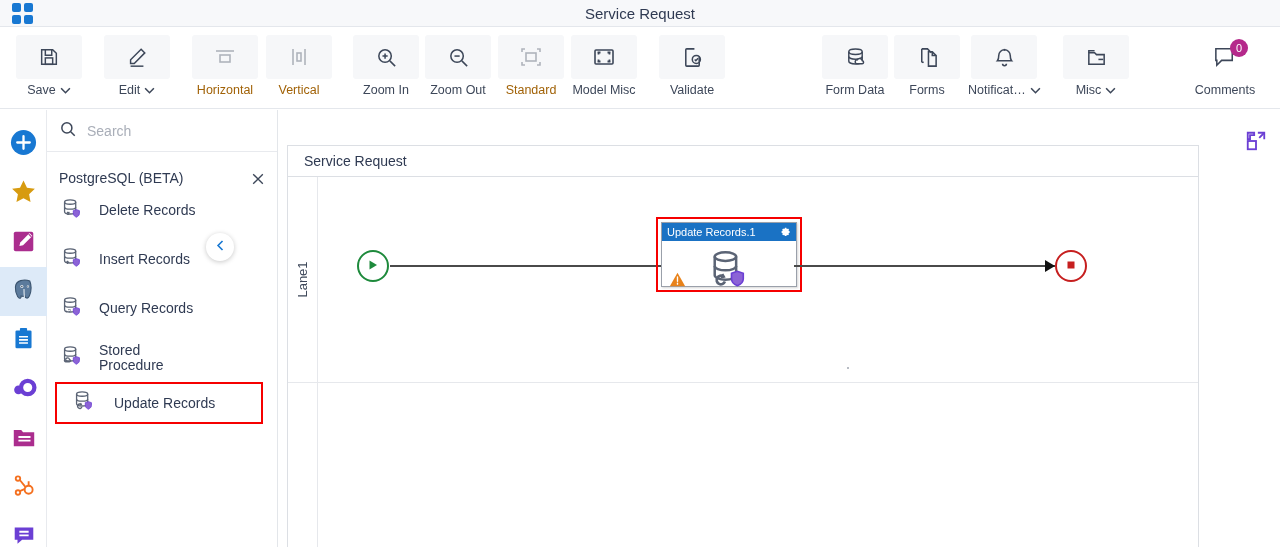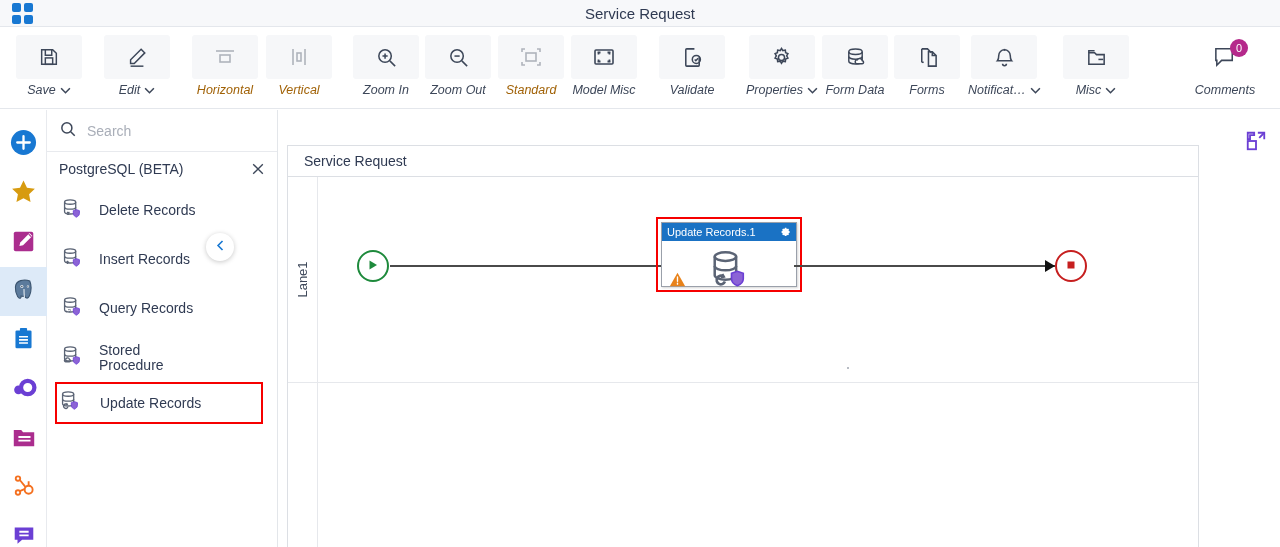--- a/index.html
+++ b/index.html
@@ -47,21 +47,21 @@
     width: 66px; height: 44px;
     background: #f6f7f9;
     border-radius: 3px;
     display: flex; align-items: center; justify-content: center;
   }
   .tb-item.plain .tb-iconbox { background: transparent; }
   .tb-label {
     margin-top: 4px;
     font-size: 12.5px; color: #3d4759;
     white-space: nowrap;
-    display: flex; align-items: center; gap: 4px; font-style: italic;
+    display: flex; align-items: center; gap: 4px;
   }
   .tb-item.disabled .tb-label { color: #a16207; }
   .tb-item.disabled .tb-iconbox svg { opacity: .38; }
   .chev { display: inline-block; }
   .chev svg { display: block; }
 
   
   .rail {
     position: absolute; top: 110px; left: 0;
     width: 47px; height: 437px;
@@ -97,36 +97,36 @@
   }
   .lib-search input {
     border: 0; outline: 0; flex: 1;
     font-size: 14px; color: #2f3a52;
     font-family: "Liberation Sans", sans-serif;
     background: transparent;
   }
   .lib-search input::placeholder { color: #a9aeb8; }
   .lib-group {
     height: 34px;
-    display: flex; align-items: center;
+    display: flex; align-items: flex-end;
     padding: 0 12px;
     font-size: 14px; color: #2f3a52;
   }
   .lib-group span:first-child { flex: 1; }
   .lib-close { cursor: pointer; line-height: 0; }
   .lib-item {
     height: 49px;
     display: flex; align-items: center;
     padding-left: 12px; gap: 14px;
     cursor: pointer;
   }
   .lib-item-label { font-size: 14px; color: #2f3a52; line-height: 17px; }
   .lib-item.highlight {
     margin: 0 14px 12px 8px;
-    padding-left: 0;
+    padding-left: 14px;
     border: 2px solid #f60000;
     height: 42px;
     gap: 17px;
   }
   .collapse-btn {
     position: absolute; left: 206px; top: 233px;
     width: 28px; height: 28px; border-radius: 50%;
     background: #ffffff;
     box-shadow: 0 1px 5px rgba(0,0,0,.22);
     display: flex; align-items: center; justify-content: center;
@@ -378,36 +378,20 @@
         <path d="M14 3H6a1 1 0 00-1 1v16a1 1 0 001 1h12a1 1 0 001-1v-9"></path>
         <circle cx="16" cy="14" r="4.2"></circle>
           <path d="M14.3 14l1.2 1.3 2.3-2.6"></path>
       </svg>
     </div>
     <div class="tb-label">
         <span>Validate</span>
       </div>
   </div>
 
-  <div class="tb-item" style="left:746px;">
-    <div class="tb-iconbox">
-      <svg width="23" height="23" viewBox="0 0 24 24" fill="none" stroke="#3d4759" stroke-width="1.6">
-        <circle cx="12" cy="12" r="3.2"></circle>
-        <path d="M12 2.6l1.4 2.2 2.6-.5.3 2.6 2.4 1.1-1.3 2.3 1.3 2.3-2.4 1.1-.3 2.6-2.6-.5L12 18l-1.4-2.2-2.6.5-.3-2.6-2.4-1.1 1.3-2.3L5.3 8l2.4-1.1.3-2.6 2.6.5z"></path>
-      </svg>
-    </div>
-    <div class="tb-label">
-        <span>Properties</span>
-      <span class="chev">
-          <svg width="11" height="7" viewBox="0 0 12 8" fill="none" stroke="#3d4759" stroke-width="1.8">
-            <path d="M1 1.5L6 6.5L11 1.5"></path>
-          </svg>
-        </span>
-    </div>
-  </div>
 
   <div class="tb-item" style="left:822px;text-align:center;">
     <div class="tb-iconbox">
       <svg width="23" height="23" viewBox="0 0 24 24" fill="none" stroke="#3d4759" stroke-width="1.5">
         <ellipse cx="12" cy="6" rx="7" ry="2.8"></ellipse>
         <path d="M5 6v10c0 1.5 3.1 2.8 7 2.8s7-1.3 7-2.8V6"></path>
         <path d="M5 11c0 1.5 3.1 2.8 7 2.8s7-1.3 7-2.8"></path>
         <path d="M13.5 18.5a2 2 0 01.4-4 2.7 2.7 0 015.1.8 1.6 1.6 0 01-.3 3.2z" fill="#ffffff"></path>
       </svg>
     </div>

